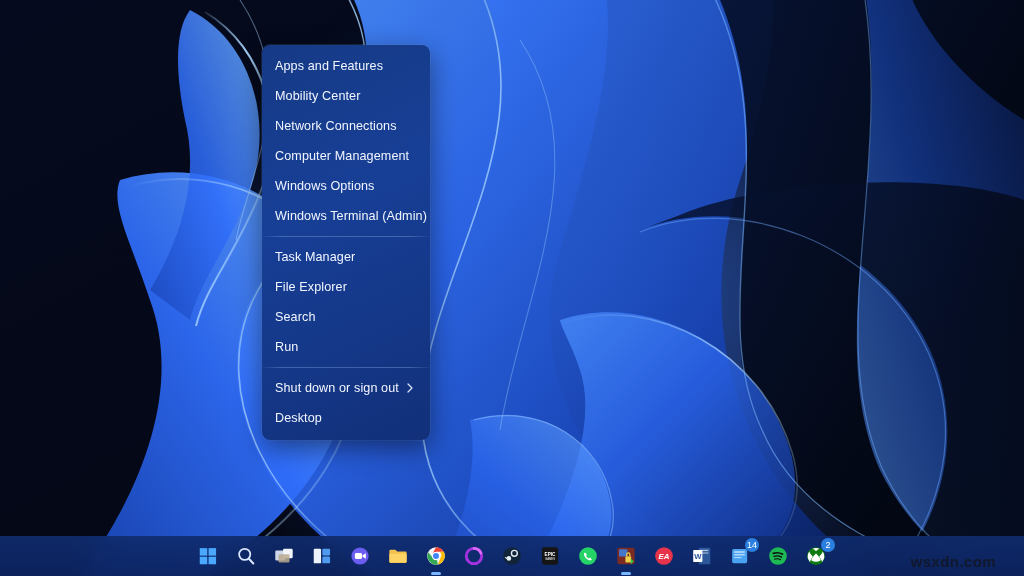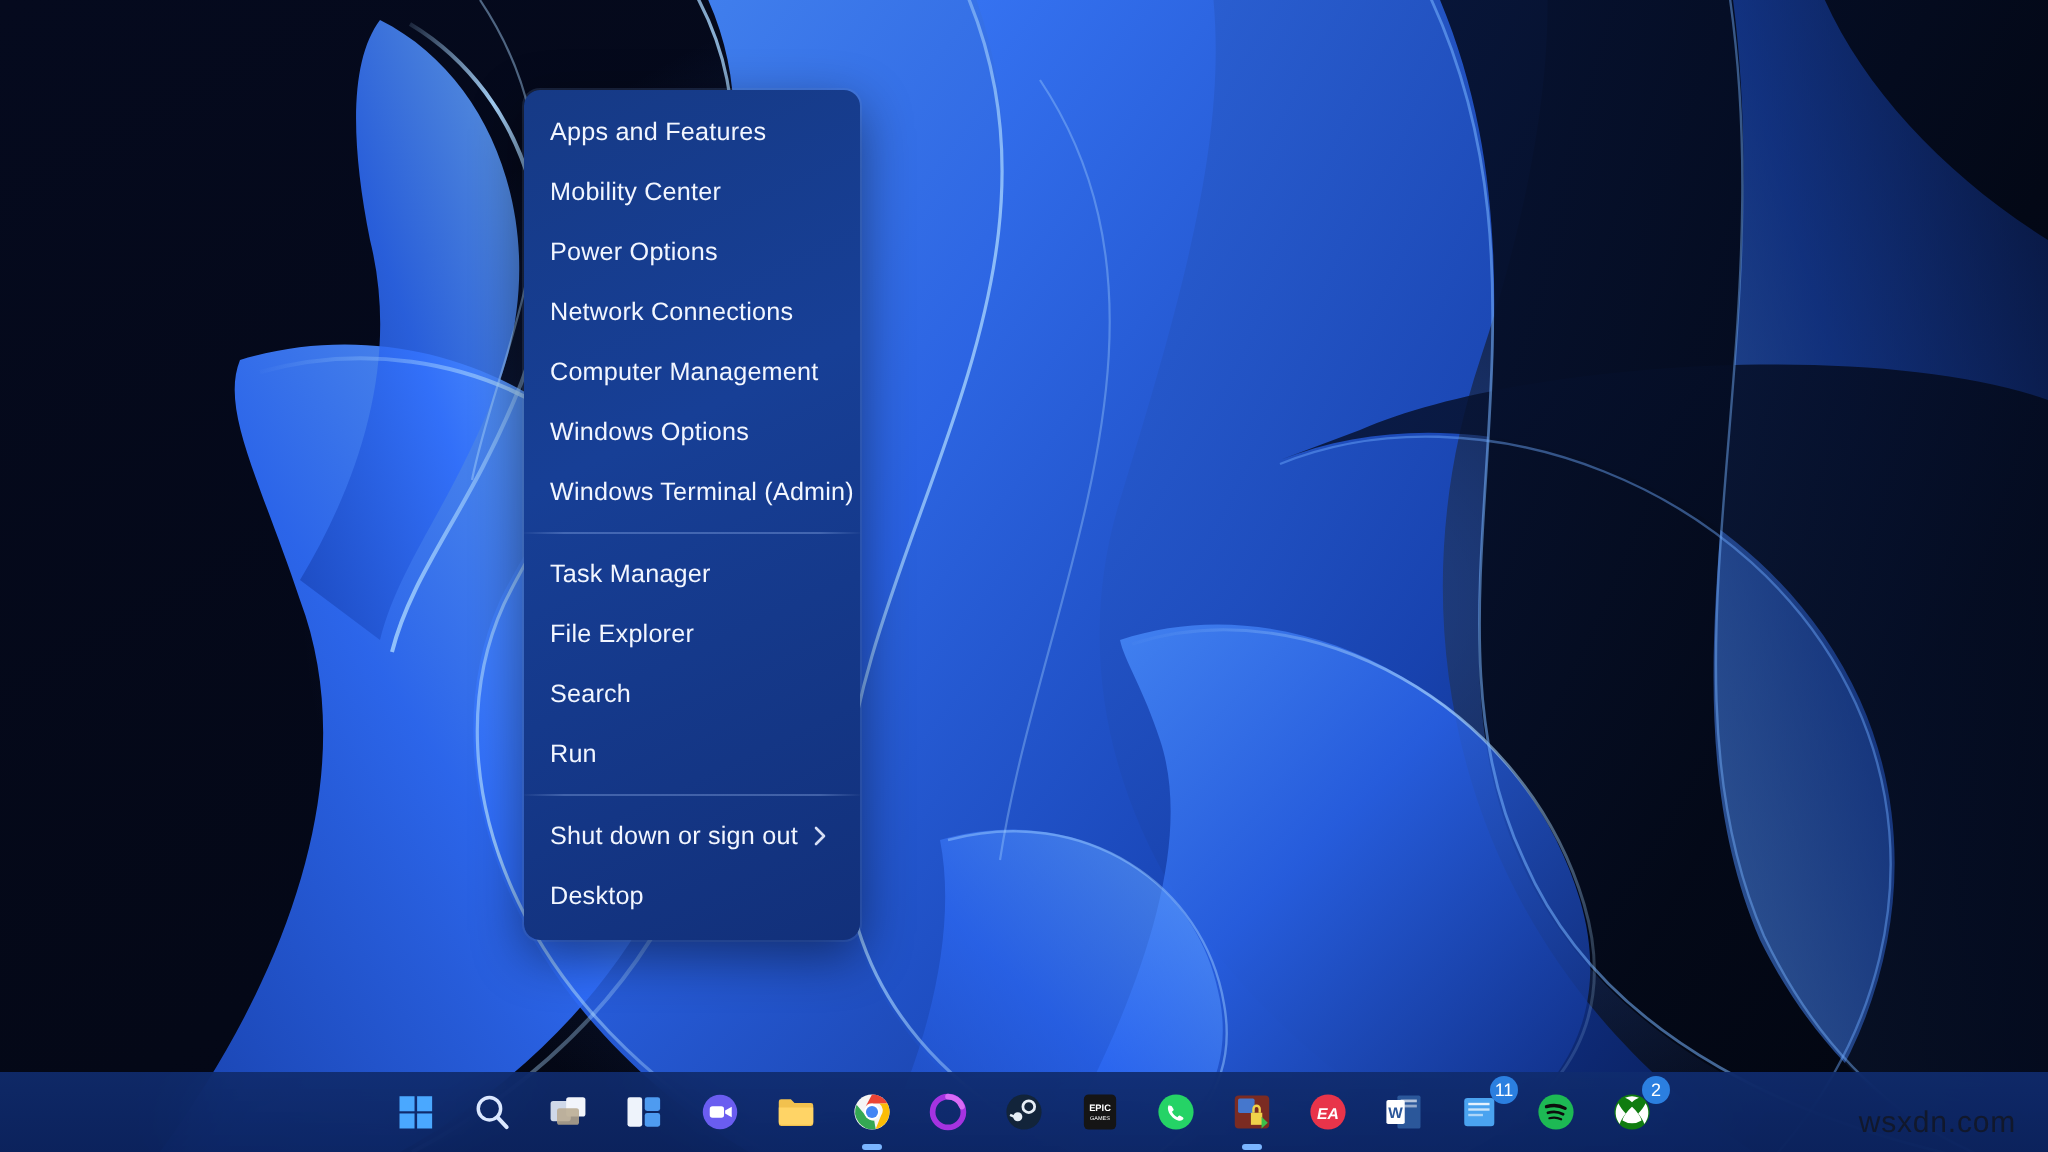--- a/index.html
+++ b/index.html
@@ -132,24 +132,24 @@
     font-size: 9px;
     line-height: 14px;
     text-align: center;
     font-family: "Liberation Sans", sans-serif;
     padding: 0 2px;
     box-sizing: border-box;
   }
 
   #watermark {
     position: absolute;
-    right: 16px;
+    right: 28px;
     bottom: 6px;
     font-size: 15px;
-    font-weight: normal;
+    font-weight: bold;
     color: rgba(20,20,24,0.72);
     letter-spacing: 0.4px;
     font-family: "Liberation Sans", sans-serif;
     pointer-events: none;
   }
 </style>
 </head>
 <body>
 
 <div id="desktop">
@@ -225,23 +225,20 @@
   </div>
 
   <div id="context-menu">
       <div class="menu-item">
         <span class="label">Apps and Features</span>
       </div>
       <div class="menu-item">
         <span class="label">Mobility Center</span>
       </div>
       <div class="menu-item">
-        <span class="label">Power Options</span>
-      </div>
-      <div class="menu-item">
         <span class="label">Network Connections</span>
       </div>
       <div class="menu-item">
         <span class="label">Computer Management</span>
       </div>
       <div class="menu-item">
         <span class="label">Windows Options</span>
       </div>
       <div class="menu-item">
         <span class="label">Windows Terminal (Admin)</span>
@@ -376,21 +373,21 @@
           <text x="7.4" y="15.5" font-size="8.4" fill="#2b579a" text-anchor="middle" font-family="Liberation Sans, sans-serif" font-weight="bold">W</text>
         </svg>
       </div>
       <div class="tb-btn">
         <svg class="tb-ico" viewBox="0 0 24 24">
           <rect x="3.4" y="4.4" width="16.4" height="15.4" rx="1.8" fill="#4aa3f0"></rect>
           <rect x="5.6" y="7" width="11.6" height="1.3" fill="#ffffff" opacity="0.85"></rect>
           <rect x="5.6" y="10" width="11.6" height="1.3" fill="#ffffff" opacity="0.7"></rect>
           <rect x="5.6" y="13" width="8" height="1.3" fill="#ffffff" opacity="0.55"></rect>
         </svg>
-        <span class="badge">11</span>
+        <span class="badge">14</span>
       </div>
       <div class="tb-btn">
         <svg class="tb-ico" viewBox="0 0 24 24">
           <circle cx="12" cy="12" r="9.6" fill="#1db954"></circle>
           <path d="M6.8 9.1 c3.4-1.0 7.2-0.7 10.2 0.9" fill="none" stroke="#0d0d0d" stroke-width="1.8" stroke-linecap="round"></path>
           <path d="M7.6 12.4 c2.8-0.8 5.9-0.5 8.3 0.8" fill="none" stroke="#0d0d0d" stroke-width="1.5" stroke-linecap="round"></path>
           <path d="M8.4 15.4 c2.2-0.6 4.5-0.4 6.4 0.6" fill="none" stroke="#0d0d0d" stroke-width="1.2" stroke-linecap="round"></path>
         </svg>
       </div>
       <div class="tb-btn">

